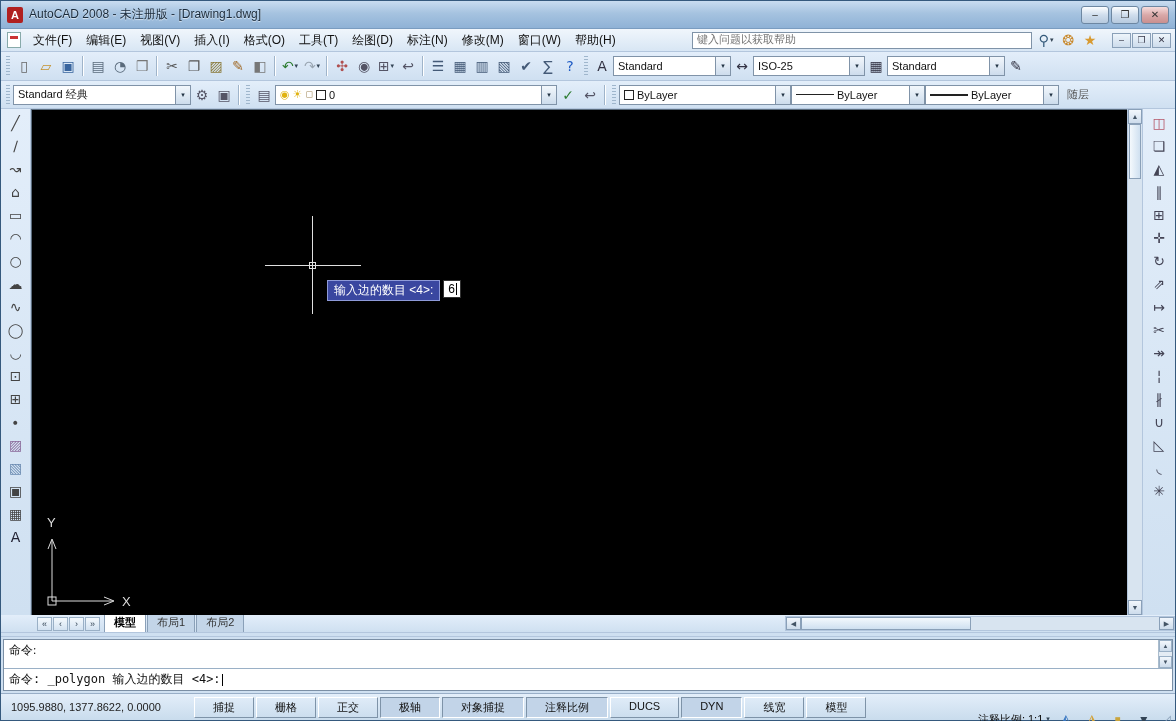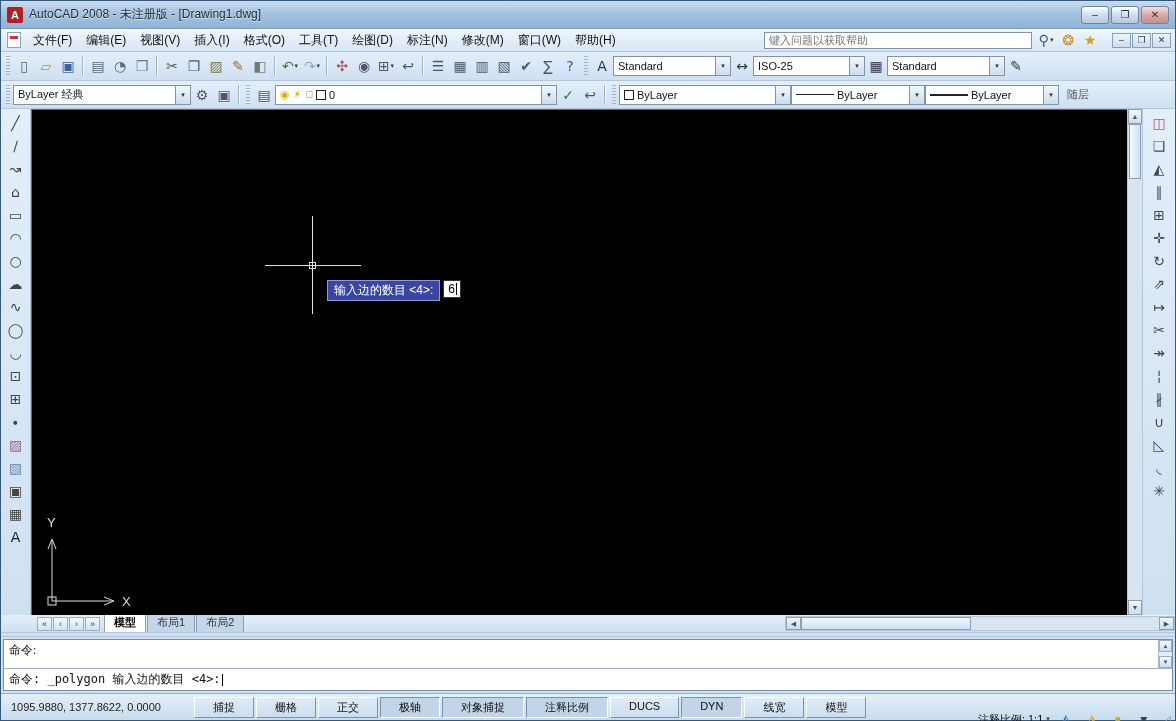--- a/index.html
+++ b/index.html
@@ -19,22 +19,22 @@
     font-size:10px; color:#333; }
   .wbtn.close { background:linear-gradient(#f6dcdc,#d9a8a8 50%,#c98f8f); }
 
   
   .menubar { height:23px; flex:0 0 23px; display:flex; align-items:center; padding:0 4px;
     background:linear-gradient(#f0f6fc,#d8e6f4); border-bottom:1px solid #b3c6dd; }
   .dwg-icon { width:14px; height:16px; background:#fff; border:1px solid #8aa; margin:0 5px 0 2px; position:relative; }
   .dwg-icon::after { content:""; position:absolute; left:2px; top:3px; width:8px; height:3px; background:#c33; }
   .menu-item { padding:2px 7px; cursor:default; }
   .ic-search-wrap { margin-left:auto; display:flex; align-items:center; gap:3px; }
-  .ic-search { width:268px; height:17px; border:1px solid #7f93a8; font-size:11px; padding:0 4px;
-    font-family:Liberation Serif, serif; color:#555; }
+  .ic-search { width:340px; height:17px; border:1px solid #7f93a8; font-size:11px; padding:0 4px;
+    font-family:Liberation Mono, monospace; color:#555; }
   .mdi-btns { display:flex; gap:1px; margin-left:8px; }
   .mdi-btn { width:19px; height:15px; border:1px solid #8aa0b8; background:linear-gradient(#eef5fb,#cddcec);
     display:flex; align-items:center; justify-content:center; font-size:9px; color:#334; }
 
   
   .toolbar-row { display:flex; align-items:center; padding:0 2px; background:linear-gradient(#e3eefa,#cfe0f1);
     border-bottom:1px solid #b3c6dd; }
   .row1 { height:29px; flex:0 0 29px; }
   .row2 { height:28px; flex:0 0 28px; }
   .grip { width:4px; height:20px; margin:0 3px; background:repeating-linear-gradient(180deg,#9fb6cc 0 1px,transparent 1px 3px); }
@@ -273,21 +273,21 @@
       <span class="dbtn">▾</span>
     </div>
     <span class="tbtn">
       <span class="glyph" style="color:#334">✎</span>
     </span>
   </div>
 
   <div class="toolbar-row row2">
     <div class="grip"></div>
     <div class="combo" style="width:178px">
-      <span class="val">ByLayer 经典</span>
+      <span class="val">Standard 经典</span>
       <span class="dbtn">▾</span>
     </div>
     <div class="iconrow">
         <span class="tbtn">
           <span class="glyph" style="color: rgb(85, 85, 102);">⚙</span>
         </span>
         <span class="tbtn">
           <span class="glyph" style="color: rgb(85, 85, 102);">▣</span>
         </span>
       </div>

